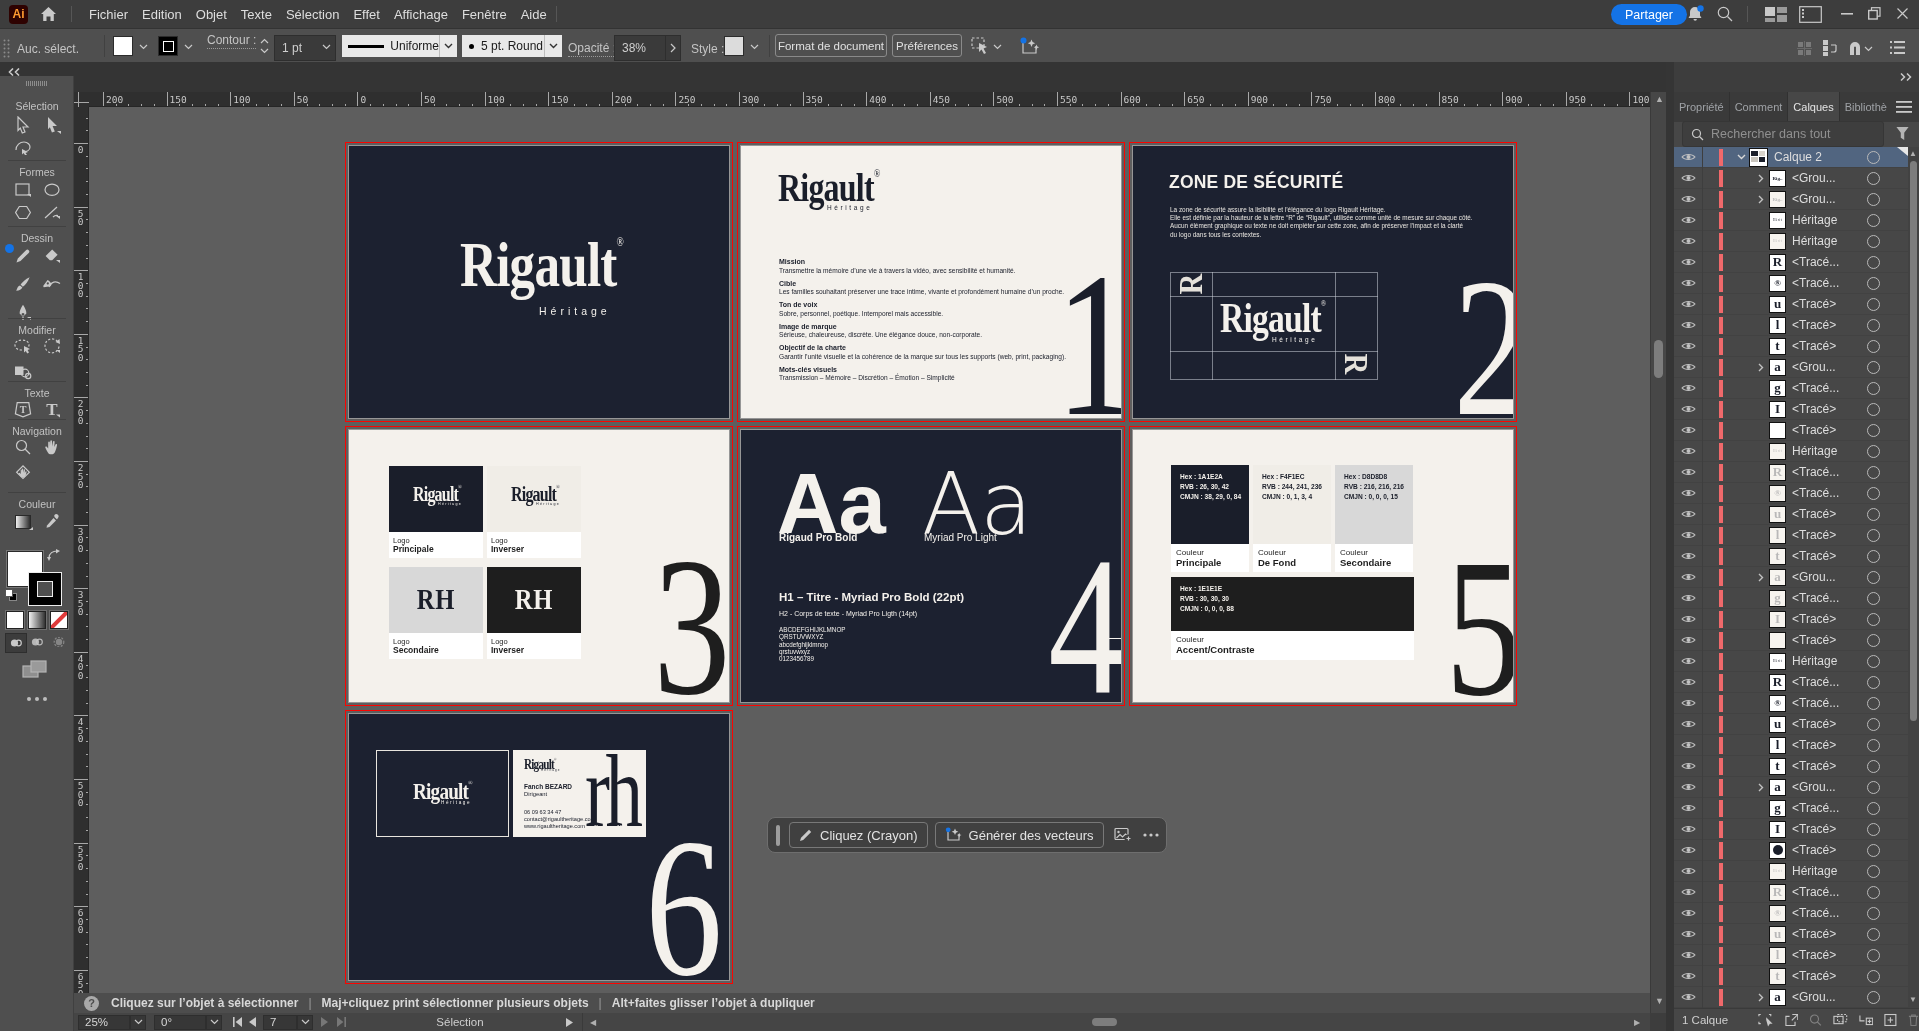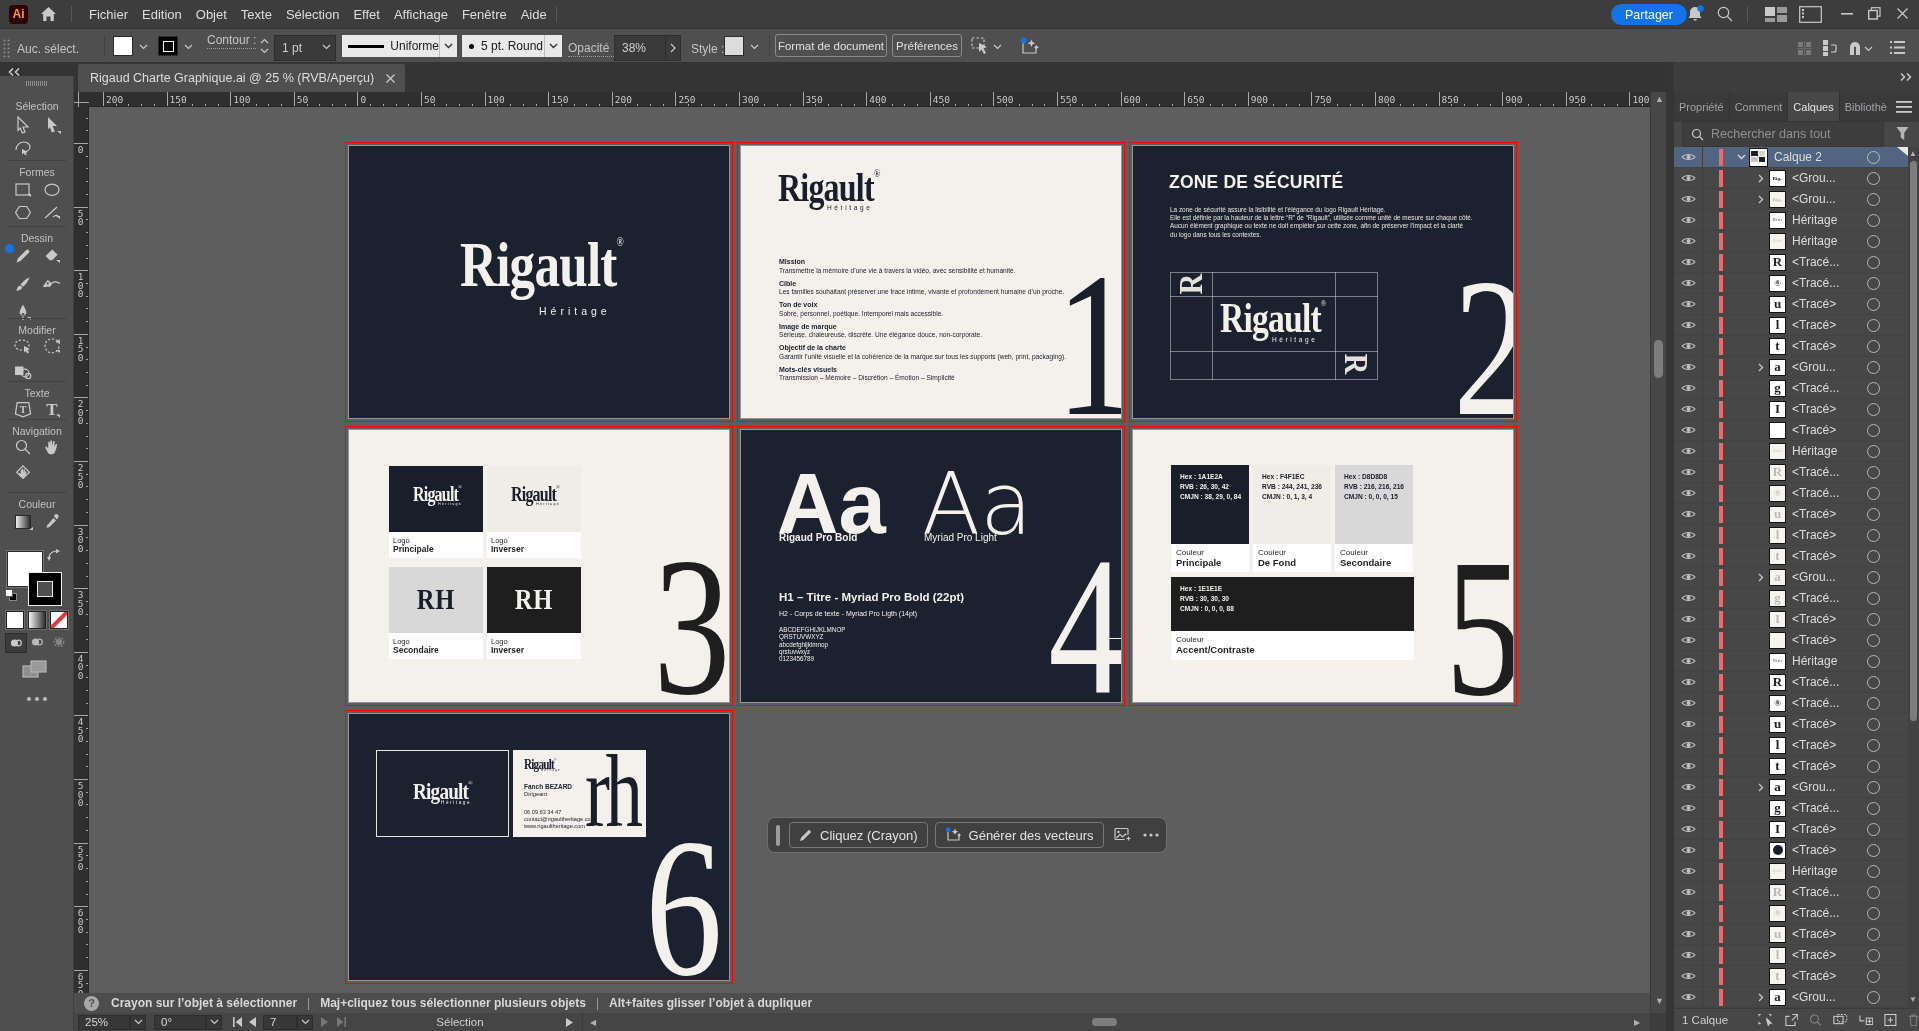--- a/index.html
+++ b/index.html
@@ -272,26 +272,20 @@
         <rect x="0" y="11" width="2" height="2"></rect>
         <rect x="4" y="11" width="11" height="2"></rect>
       </g>
     </svg>
 </div>
 
 <div id="tabbar">
   <svg class="abs" style="left:7px;top:6px" width="13" height="8" viewBox="0 0 13 8">
       <path d="M6 0.5 L2.5 4 L6 7.5 M12 0.5 L8.5 4 L12 7.5" fill="none" stroke="#c9c9c9" stroke-width="1.6"></path>
     </svg>
-  <div id="doc-tab">
-    <span>Rigaud Charte Graphique.ai @ 25 % (RVB/Aperçu)</span>
-    <svg style="margin-left:12px" width="9" height="9" viewBox="0 0 9 9">
-        <path class="ic" d="M0.5 0.5 L8.5 8.5 M8.5 0.5 L0.5 8.5" stroke-width="1.3"></path>
-      </svg>
-  </div>
 </div>
 
 <div id="toolbar">
   <svg class="abs" style="left:26px;top:4px" width="22" height="7" viewBox="0 0 22 7">
       <g fill="#8d8d8d">
         <rect x="0" y="1" width="1" height="5"></rect>
         <rect x="2" y="1" width="1" height="5"></rect>
         <rect x="4" y="1" width="1" height="5"></rect>
         <rect x="6" y="1" width="1" height="5"></rect>
         <rect x="8" y="1" width="1" height="5"></rect>
@@ -977,23 +971,23 @@
 </div>
 
 <div id="vscroll">
   <div class="abs arrowglyph" style="left:4px;top:3px">▲</div>
   <div class="sb-thumb" style="left:3px;top:248px;width:9px;height:38px"></div>
   <div class="abs arrowglyph" style="left:4px;top:905px">▼</div>
 </div>
 
 <div id="hintbar">
   <div style="width:15px;height:15px;border-radius:50%;background:#a9a9a9;color:#4d4d4d;font-size:11px;font-weight:bold;text-align:center;line-height:15px;margin:0 12px 0 10px">?</div>
-  <span style="font-weight:bold;color:#d8d8d8">Crayon sur l’objet à sélectionner</span>
+  <span style="font-weight:bold;color:#d8d8d8">Cliquez sur l’objet à sélectionner</span>
   <span style="margin:0 10px;color:#9a9a9a">|</span>
-  <span style="font-weight:bold;color:#d8d8d8">Maj+cliquez tous sélectionner plusieurs objets</span>
+  <span style="font-weight:bold;color:#d8d8d8">Maj+cliquez print sélectionner plusieurs objets</span>
   <span style="margin:0 10px;color:#9a9a9a">|</span>
   <span style="font-weight:bold;color:#d8d8d8">Alt+faites glisser l’objet à dupliquer</span>
 </div>
 
 <div id="statusbar">
   <div class="sfield" style="margin-left:4px;width:52px;padding-left:6px">
       <span>25%</span>
     </div>
   <div class="sfield" style="width:16px;justify-content:center">
       <svg width="9" height="6" viewBox="0 0 9 6">

